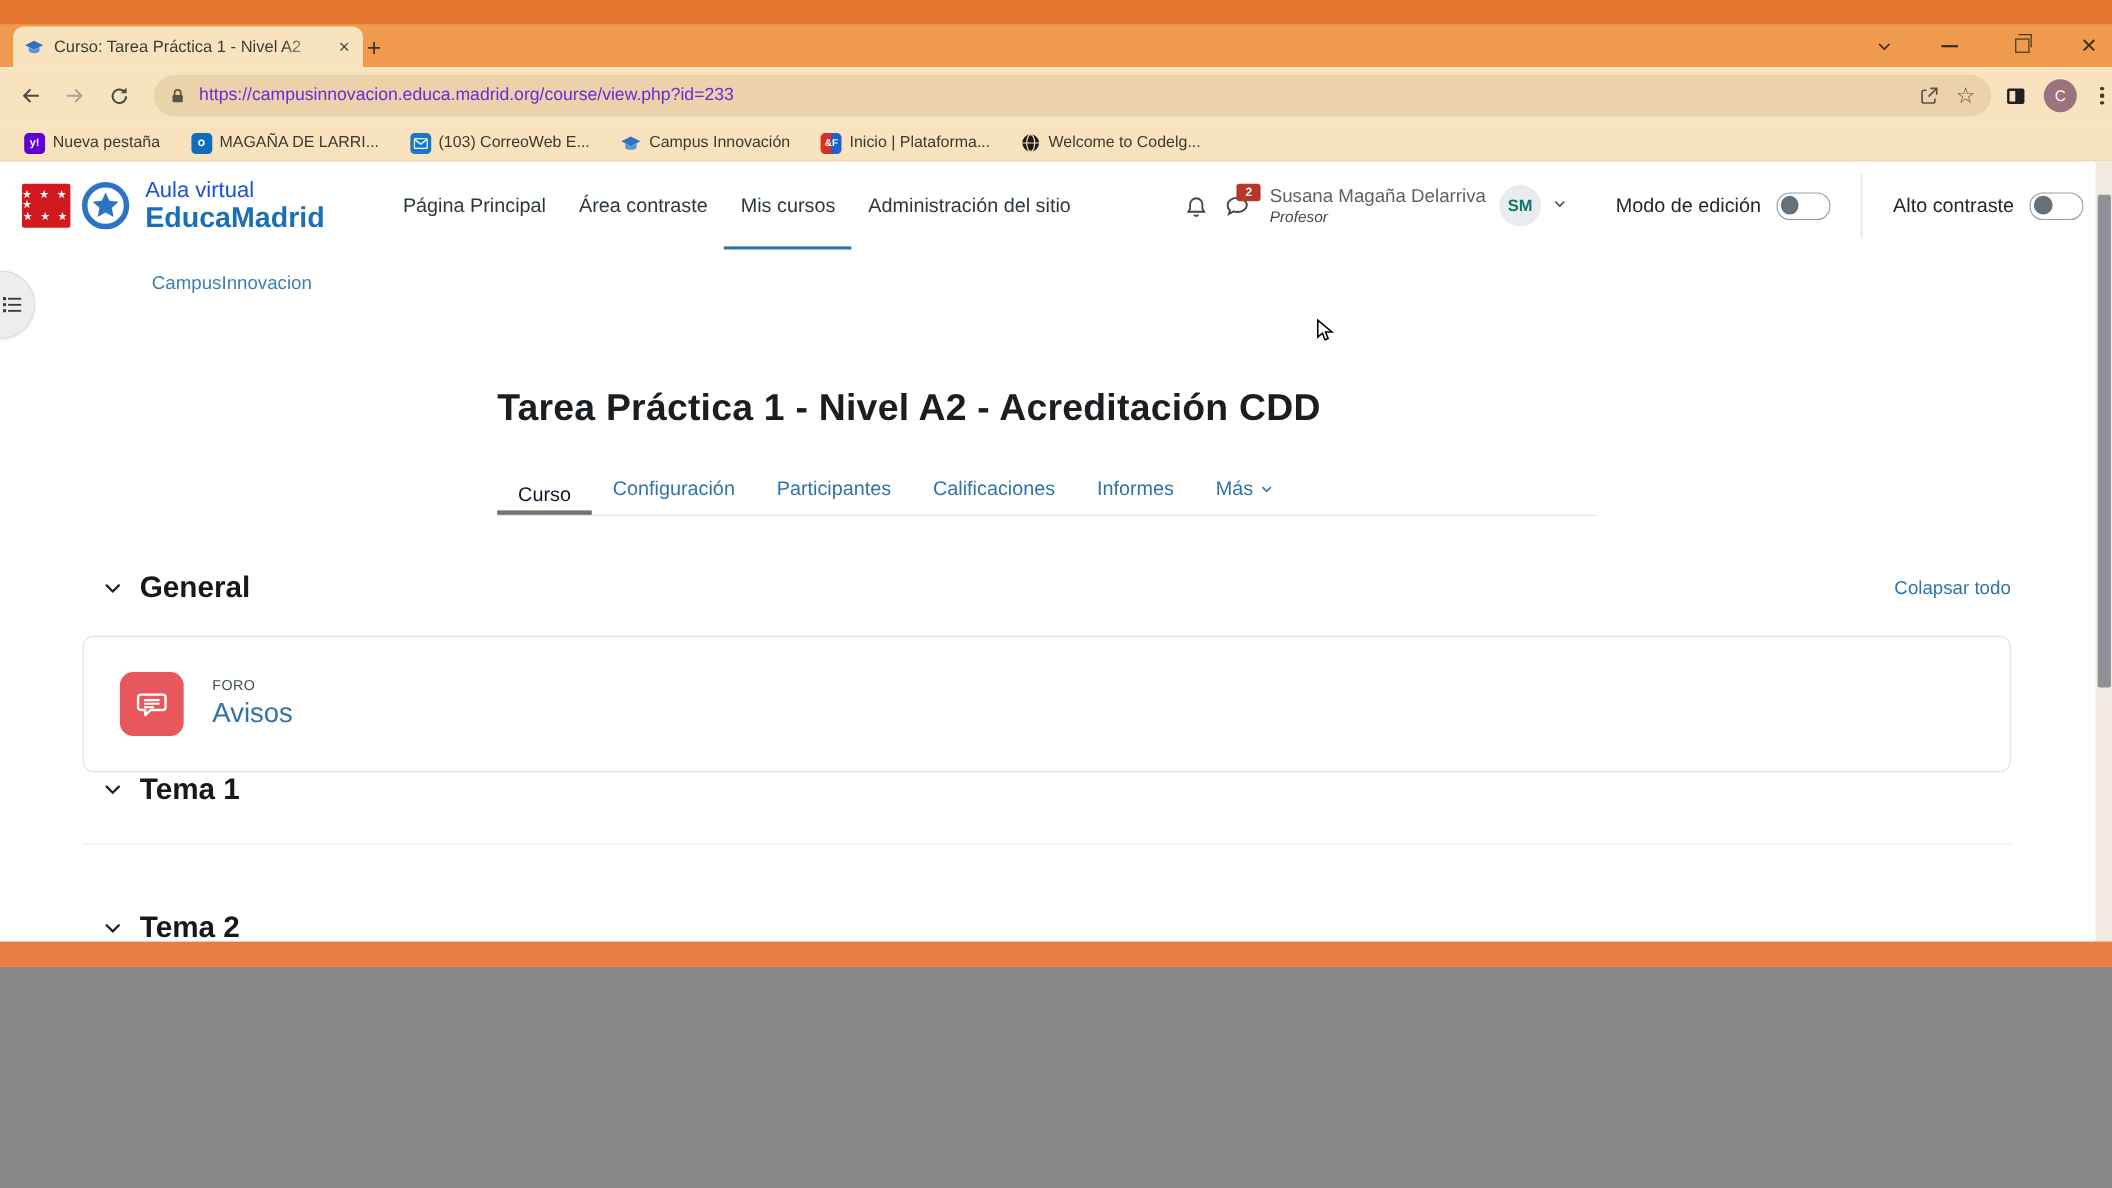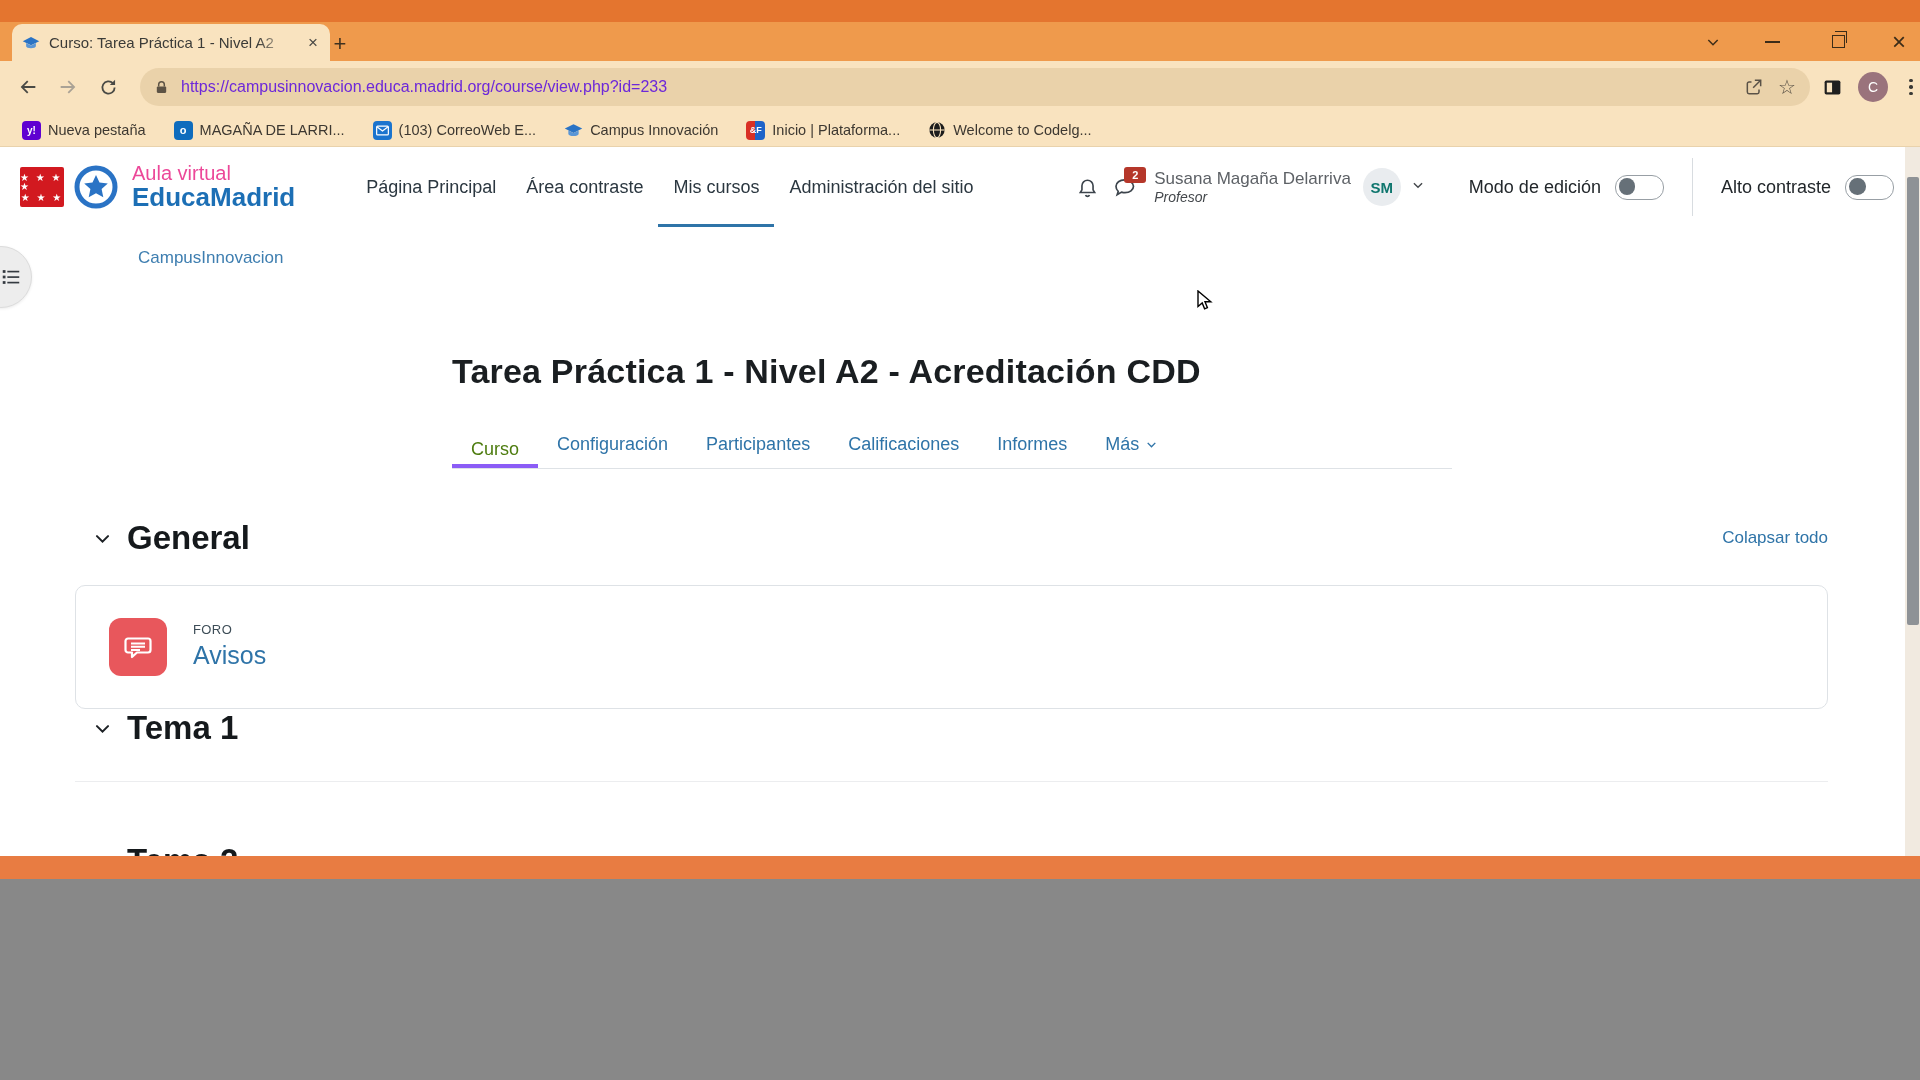--- a/index.html
+++ b/index.html
@@ -50,21 +50,21 @@
   .ic-mail{background:#1b74ce;}
   .ic-andf{background:linear-gradient(90deg,#d93025 50%,#1e63c9 50%);font-size:9px;letter-spacing:0;}
 
   
   .siteheader{height:80px;background:#fff;display:flex;align-items:stretch;padding:0 26px 0 20px;}
   .logo{display:flex;align-items:center;gap:8px;}
   .flag{width:44px;height:40px;background:#d21920;border-radius:2px;position:relative;display:flex;
         flex-direction:column;align-items:center;justify-content:center;gap:2px;}
   .flag span{color:#fff;font-size:10px;line-height:9px;letter-spacing:2px;}
   .logo-text{line-height:1.05;margin-left:4px;}
-  .logo-line1{font-size:20px;color:#ec4899;}
+  .logo-line1{font-size:20px;color:#1d4ed8;}
   .logo-line2{font-size:26px;font-weight:700;color:#1c6fb5;}
   .mainnav{display:flex;align-items:stretch;margin-left:56px;}
   .navitem{display:flex;align-items:center;padding:0 15px;font-size:18px;color:#2b3740;}
   .navitem.active{border-bottom:3px solid #2f74a8;padding-top:3px;}
   .hdr-right{margin-left:auto;display:flex;align-items:center;}
   .iconbtn{position:relative;width:38px;height:38px;display:flex;align-items:center;justify-content:center;}
   .msg-badge{position:absolute;top:-1px;right:-2px;min-width:16px;height:16px;background:#b5372a;color:#fff;
        font-size:11px;font-weight:700;border-radius:3px;display:flex;align-items:center;justify-content:center;padding:0 3px;}
   .userinfo{margin-left:10px;text-align:left;line-height:1.15;}
   .username{font-size:17px;color:#5d6166;}
@@ -82,24 +82,24 @@
   .content{position:relative;padding:0 92px 0 75px;background:#fff;}
   .breadcrumb-row{padding-top:21px;height:40px;}
   .breadcrumb{font-size:17px;color:#3e7eb0;margin-left:63px;}
   .drawer-btn{position:absolute;left:-30px;top:246px;width:62px;height:62px;border-radius:50%;
        background:#ededed;border:1px solid #dcdcdc;box-shadow:0 1px 3px rgba(0,0,0,.08);z-index:5;
        display:flex;align-items:center;justify-content:flex-end;padding-right:9px;box-sizing:border-box;}
   .course-head{width:1000px;margin-left:377px;}
   .course-title{margin:64px 0 0 0;font-size:34px;font-weight:600;color:#1a1e21;letter-spacing:.2px;}
   .tabs{display:flex;margin-top:28px;border-bottom:1px solid #dee2e6;}
   .tabitem{padding:15px 19px 13px;font-size:18px;color:#2f74a8;display:flex;align-items:center;gap:6px;}
-  .tabitem.active{color:#4d7c0f;border-bottom:4px solid #8b5cf6;padding-bottom:0;}
+  .tabitem.active{color:#0f172a;border-bottom:4px solid #737373;padding-bottom:0;}
   .section-row{display:flex;align-items:center;justify-content:space-between;margin-top:50px;}
   .sec-left{display:flex;align-items:center;gap:15px;margin-left:18px;}
-  .sec-title{font-size:33px;font-weight:600;color:#15191c;}
+  .sec-title{font-size:27px;font-weight:600;color:#15191c;}
   .collapse-all{font-size:17px;color:#2f74a8;}
   .card{margin-top:28px;height:124px;border:1px solid #dee2e6;border-radius:10px;background:#fff;
        display:flex;align-items:center;padding-left:33px;box-sizing:border-box;}
   .actv-icon{width:58px;height:58px;border-radius:12px;background:#e8575c;display:flex;align-items:center;justify-content:center;}
   .actv-text{margin-left:26px;line-height:1.35;}
   .actv-type{font-size:13px;color:#3d4d57;letter-spacing:.4px;}
   .actv-name{font-size:25px;color:#2f74a8;}
   .tema{}
   .tema .section-row{margin-top:0;}
   .divider{border:none;border-top:1px solid #ecedef;margin:34px 0 0 0;}

